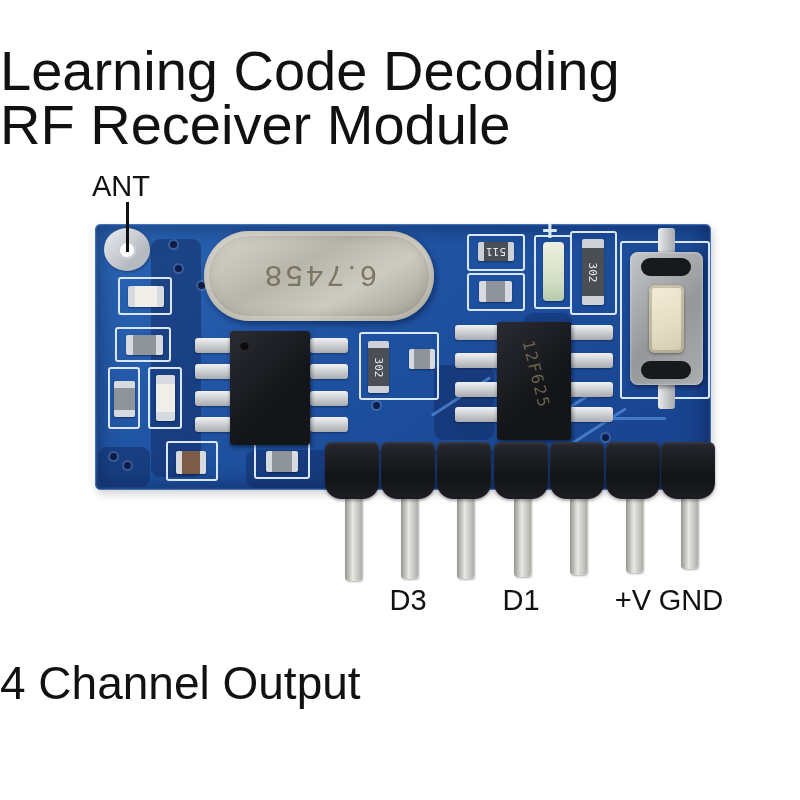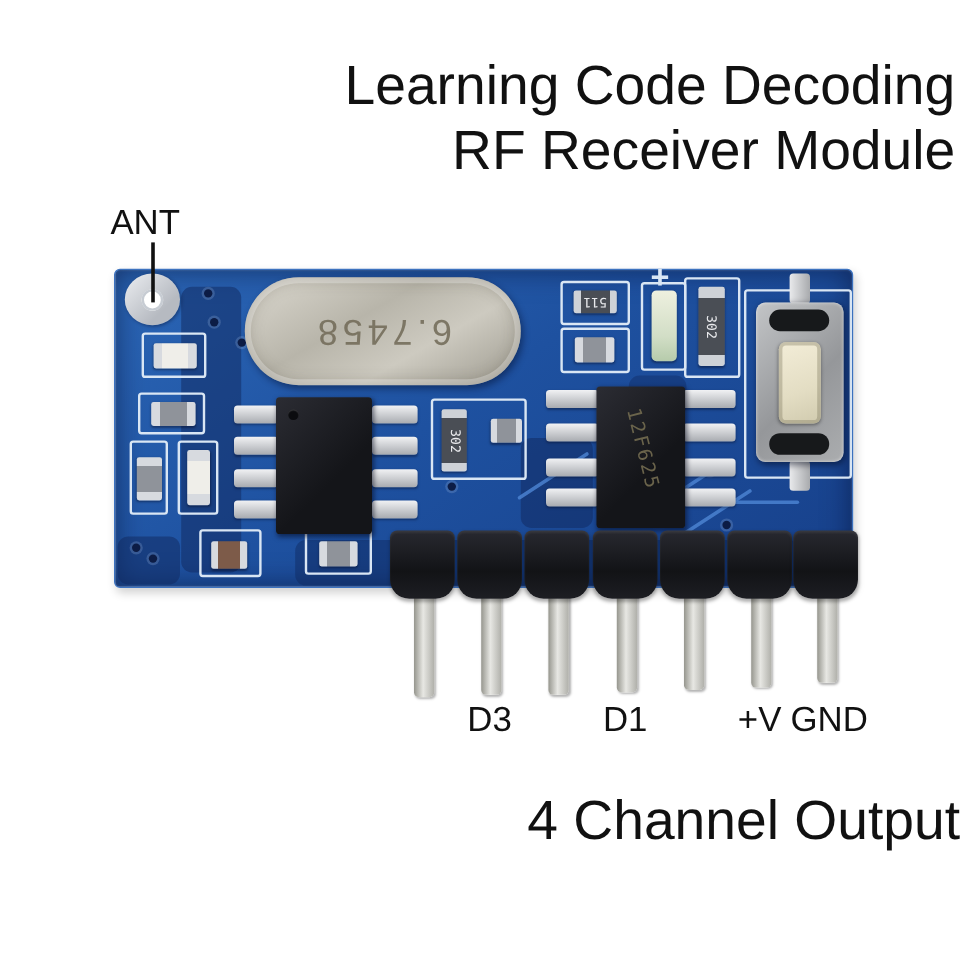--- a/index.html
+++ b/index.html
@@ -6,22 +6,22 @@
     --bg:#ffffff; --text:#111111;
     --pcb:#1f53a4; --pcb-light:#3a76c9; --pcb-dark:#10275e;
     --silkscreen:#d9e6f4; --ic:#1b1c21; --pin-silver:#cfcfcb;
     --crystal:#c6c2b8; --button-cream:#ece6cf;
   }
   *{box-sizing:border-box}
   html,body{margin:0;padding:0}
   body{width:800px;height:800px;background:var(--bg);font-family:"Liberation Sans",sans-serif;color:var(--text)}
   .canvas{position:relative;width:800px;height:800px;overflow:hidden}
 
-  .title{position:absolute;top:44px;left:0;width:796px;text-align:right;font-size:46px;line-height:54px;color:var(--text)}
-  .caption{position:absolute;top:656px;left:0;width:800px;text-align:right;font-size:46px;color:var(--text)}
+  .title{position:absolute;top:44px;left:0;width:796px;text-align:left;font-size:56px;line-height:54px;color:var(--text)}
+  .caption{position:absolute;top:656px;left:0;width:800px;text-align:left;font-size:46px;color:var(--text)}
 
   .ant-label{position:absolute;left:92px;top:170px;font-size:29px;color:var(--text)}
   .ant-line{position:absolute;left:126px;top:202px;width:3px;height:50px;background:var(--text);z-index:6}
 
   .board{position:absolute;left:95px;top:224px;width:616px;height:266px;border-radius:5px;
     background:linear-gradient(145deg,#2b66b6 0%,#1e51a0 45%,#17408a 100%);
     border:1px solid #3c72bf;
     box-shadow:inset 0 0 24px rgba(4,10,40,.55), inset 0 0 2px rgba(255,255,255,.35), 2px 4px 8px rgba(0,0,0,.18)}
   .patch{position:absolute;background:var(--pcb-dark);border-radius:9px}
   .trace{position:absolute;height:3px;background:#4d86d4;opacity:.8;border-radius:2px}

